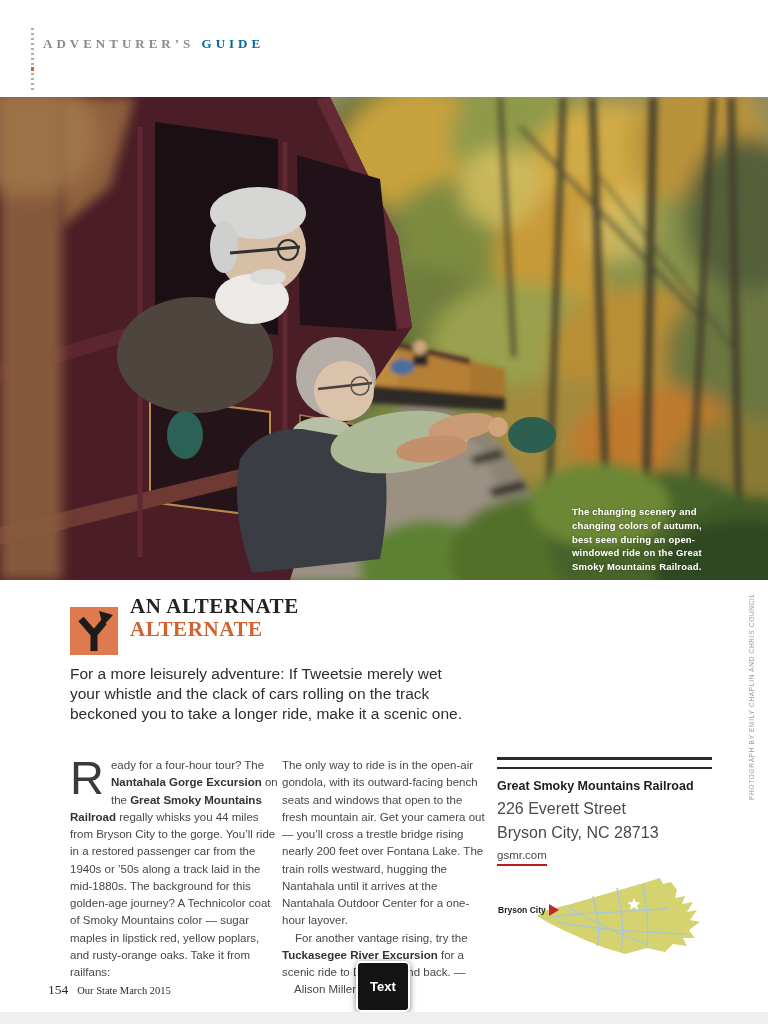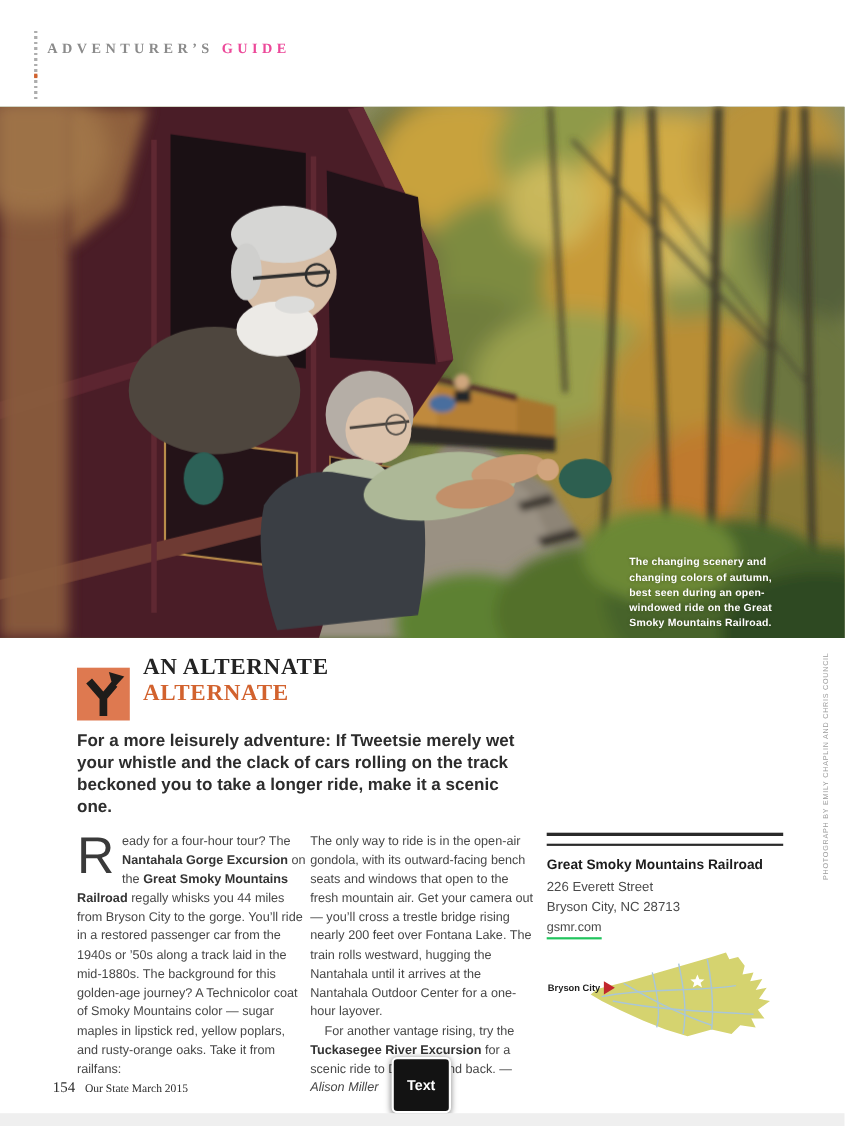--- a/index.html
+++ b/index.html
@@ -5,55 +5,55 @@
   html,body{margin:0;padding:0;background:#fff;}
   .page{position:relative;width:768px;height:1024px;background:#fff;overflow:hidden;
         font-family:"Liberation Sans",sans-serif;}
 
   
   .dotline{position:absolute;left:31px;top:28px;width:3px;height:64px;
     background-image:repeating-linear-gradient(to bottom,#adadad 0 2px,transparent 2px 5px);}
   .dot-orange{position:absolute;left:31px;top:67px;width:3px;height:4px;background:#d2622e;}
   .kicker{position:absolute;left:43px;top:36px;font-family:"Liberation Serif",serif;
     font-size:13px;letter-spacing:4px;color:#8b8b8b;font-weight:600;white-space:nowrap;}
-  .kicker .accent{color:#ec4899;}
+  .kicker .accent{color:#0369a1;}
 
   
   .photo{position:absolute;left:0;top:97px;width:768px;height:483px;overflow:hidden;background:#6e7748;}
   .photo svg{display:block;}
   .caption{position:absolute;left:572px;top:505px;width:148px;color:#fff;font-size:9.5px;
     line-height:1.45;font-weight:700;letter-spacing:.2px;text-shadow:0 0 3px rgba(60,60,30,.45);}
   .credit{position:absolute;right:13px;top:588px;height:212px;writing-mode:vertical-rl;
     transform:rotate(180deg);font-size:6.5px;letter-spacing:.7px;color:#9c9c9c;white-space:nowrap;}
 
   
   .section-icon{position:absolute;left:70px;top:607px;width:48px;height:48px;background:#de7950;}
   .section-title{position:absolute;left:130px;top:595px;font-family:"Liberation Serif",serif;
     font-size:21px;font-weight:700;letter-spacing:.6px;line-height:23px;color:#232323;}
   .section-title .line2{color:#d2622e;}
   .intro{position:absolute;left:70px;top:664px;width:400px;font-size:15.5px;line-height:1.3;
-    font-weight:700;color:#2d2d2d;}
+    font-weight:400;color:#2d2d2d;}
 
   
   .col{position:absolute;top:757px;font-size:11.5px;line-height:1.5;color:#474747;}
   .col p{margin:0;}
   .col-1{left:70px;width:209px;}
   .col-2{left:282px;width:207px;}
   .dropcap{float:left;font-size:47px;line-height:37px;padding:2px 7px 0 0;color:#3a3a3a;}
   .bold{font-weight:700;color:#333;}
-  .ital{font-style:italic;}
+  .ital{margin-left:12px;}
   .p-indent{text-indent:13px;}
 
   
   .sidebar{position:absolute;left:497px;top:757px;width:215px;}
   .sb-rule{height:7px;border-top:3px solid #2a2a2a;border-bottom:2px solid #2a2a2a;margin-bottom:10px;}
   .sb-title{font-size:12.5px;font-weight:700;color:#1c1c1c;margin-bottom:4px;}
-  .sb-line{font-size:12px;line-height:1.5;color:#4a4a4a;}
+  .sb-line{font-size:16px;line-height:1.5;color:#4a4a4a;}
   .sb-link{display:inline-block;font-size:11.5px;line-height:1.5;color:#4a4a4a;
-    text-decoration:none;border-bottom:2px solid #22c55e;cursor:pointer;}
+    text-decoration:none;border-bottom:2px solid #b91c1c;cursor:pointer;}
   .sb-map{margin-top:8px;}
 
   
   .footer{position:absolute;left:48px;top:980px;font-family:"Liberation Serif",serif;color:#2b2b2b;}
   .page-num{font-size:13.5px;margin-right:9px;}
   .mag-name{font-size:10.5px;}
 
   
   .text-btn{position:absolute;left:356px;top:961px;background:#131313;color:#fff;font-size:13px;
     font-weight:700;padding:16px 12px;border:2px solid #fff;border-radius:5px;

